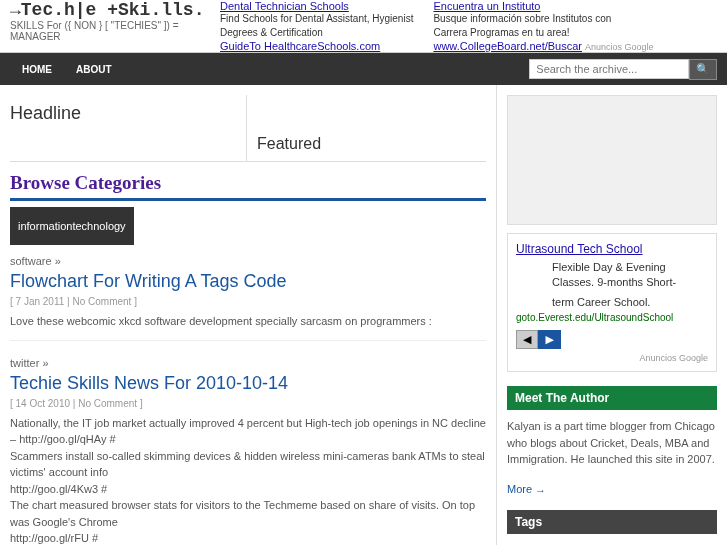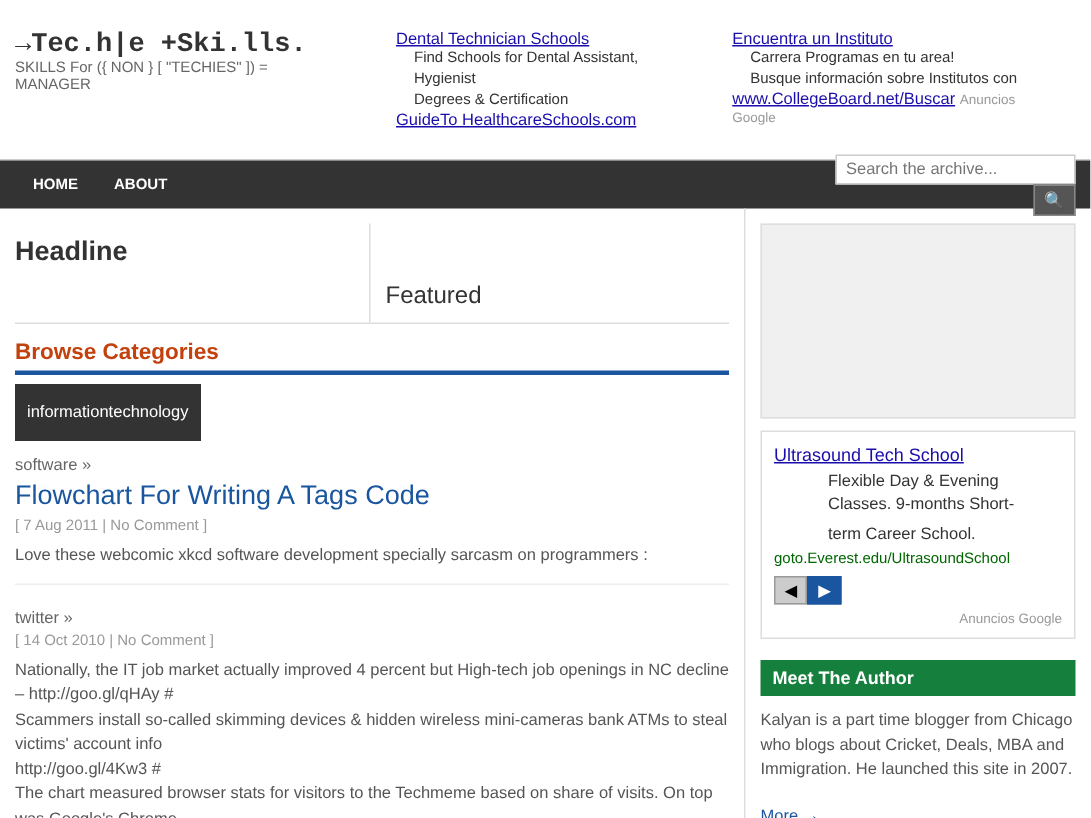--- a/index.html
+++ b/index.html
@@ -1,50 +1,50 @@
 <!DOCTYPE html>
 <html><head>
   <meta charset="utf-8">
   <style>
     * { box-sizing: border-box; margin: 0; padding: 0; }
     body { font-family: Arial, sans-serif; font-size: 12px; color: #333; background: #fff; width: 727px; }
 
     
-    .top-header { display: flex; align-items: flex-start; padding: 20px 10px; border-bottom: 1px solid #ccc; gap: 44px; }
+    .top-header { display: flex; align-items: flex-start; padding: 0 10px; border-bottom: 1px solid #ccc; }
     .logo-area { flex: 0 0 200px; }
     .logo-title { font-size: 18px; font-weight: bold; color: #333; font-family: 'Courier New', monospace; }
     .logo-subtitle { font-size: 10px; color: #666; }
     .ads-area { flex: 1; display: flex; gap: 20px; padding: 0 10px; }
     .ad-block { font-size: 11px; }
     .ad-block a { color: #1a0dab; text-decoration: underline; font-size: 11px; }
-    .ad-block p { color: #333; font-size: 10px; line-height: 1.4; margin-left: 12px; }
+    .ad-block p { color: #333; font-size: 10px; line-height: 1.4; }
     .ad-label { color: #999; font-size: 9px; }
 
     
     .nav-bar { background: #333; display: flex; align-items: center; padding: 0 10px; height: 32px; }
     .nav-item { color: #fff; font-size: 10px; font-weight: bold; padding: 0 12px; cursor: pointer; text-transform: uppercase; height: 48px; display: flex; align-items: center; }
-    .nav-search { margin-left: auto; display: flex; align-items: flex-end; flex-direction: column; }
+    .nav-search { margin-left: auto; display: flex; align-items: flex-start; }
     .nav-search input { padding: 3px 6px; font-size: 11px; border: 1px solid #ccc; width: 160px; color: #999; }
     .nav-search button { background: #555; border: 1px solid #888; color: #fff; padding: 3px 6px; cursor: pointer; font-size: 11px; }
 
     
     .main-layout { display: flex; gap: 0; }
     .content-area { flex: 1; padding: 10px; border-right: 1px solid #ddd; }
     .sidebar { width: 230px; padding: 10px; }
 
     
     .headline-featured { display: flex; border-bottom: 1px solid #ddd; margin-bottom: 10px; }
     .headline-col { flex: 1; padding: 8px 0; }
-    .headline-col h2 { font-size: 18px; font-weight: bold; color: #333; }
+    .headline-col h2 { font-size: 18px; font-weight: normal; color: #333; }
     .featured-col { width: 240px; padding: 8px 0 8px 10px; border-left: 1px solid #ddd; }
     .featured-col h2 { font-size: 16px; font-weight: normal; color: #333; margin-top: 32px; }
 
     
     .browse-categories { margin-bottom: 10px; }
-    .browse-categories h3 { font-size: 15px; font-weight: bold; color: #c2410c; border-bottom: 3px solid #1a56a0; padding-bottom: 4px; margin-bottom: 6px; }
+    .browse-categories h3 { font-size: 19px; font-weight: bold; color: #4c1d95; border-bottom: 3px solid #1a56a0; padding-bottom: 4px; margin-bottom: 6px; font-family: Liberation Serif, serif; }
     .category-tag { display: inline-block; background: #333; color: #fff; padding: 13px 8px; font-size: 11px; cursor: pointer; }
 
     
     .post-section { margin-bottom: 16px; padding-bottom: 10px; border-bottom: 1px solid #eee; }
     .post-category { font-size: 11px; color: #666; margin-bottom: 4px; }
     .post-category span { font-size: 11px; color: #666; }
     .post-title { font-size: 18px; color: #1a56a0; margin-bottom: 4px; cursor: pointer; }
     .post-meta { font-size: 10px; color: #999; margin-bottom: 6px; }
     .post-excerpt { font-size: 11px; color: #555; line-height: 1.5; }
 
@@ -75,22 +75,22 @@
   </div>
   <div class="ads-area">
     <div class="ad-block">
       <a>Dental Technician Schools</a>
       <p>Find Schools for Dental Assistant, Hygienist</p>
       <p>Degrees &amp; Certification</p>
       <a class="ad-label">GuideTo HealthcareSchools.com</a>
     </div>
     <div class="ad-block">
       <a>Encuentra un Instituto</a>
+      <p>Busque información sobre Institutos con</p>
       <p>Carrera Programas en tu area!</p>
-      <p>Busque información sobre Institutos con</p>
       <a class="ad-label">www.CollegeBoard.net/Buscar</a>
       <span class="ad-label">Anuncios Google</span>
     </div>
   </div>
 </div>
 
 <div class="nav-bar">
   <div class="nav-item">HOME</div>
   <div class="nav-item">ABOUT</div>
   <div class="nav-search">
@@ -115,28 +115,29 @@
     <div class="browse-categories">
       <h3>Browse Categories</h3>
       <span class="category-tag">informationtechnology</span>
     </div>
 
     <div class="post-section">
       <div class="post-category">
         <span>software »</span>
       </div>
       <div class="post-title">Flowchart For Writing A Tags Code</div>
-      <div class="post-meta">[ 7 Aug 2011 | No Comment ]</div>
+      <div class="post-meta">[ 7 Jan 2011 | No Comment ]</div>
       <div class="post-excerpt">Love these webcomic xkcd software development specially sarcasm on programmers :</div>
     </div>
 
     <div class="post-section">
       <div class="post-category">
         <span>twitter »</span>
       </div>
+      <div class="post-title">Techie Skills News For 2010-10-14</div>
       <div class="post-meta">[ 14 Oct 2010 | No Comment ]</div>
       <div class="post-excerpt" style="white-space: pre-line;">Nationally, the IT job market actually improved 4 percent but High-tech job openings in NC decline – http://goo.gl/qHAy #
 Scammers install so-called skimming devices &amp; hidden wireless mini-cameras bank ATMs to steal victims' account info
 http://goo.gl/4Kw3 #
 The chart measured browser stats for visitors to the Techmeme based on share of visits. On top was Google's Chrome
 http://goo.gl/rFU #
 Chile mine rescue tech prowess but also how mine's tunnels are shored up with wood instead of stronger steel supports –
 http://goo.gl/Mauq #
 Technology skills are a necessity in real estate, social networking or computing ...</div>
     </div>

